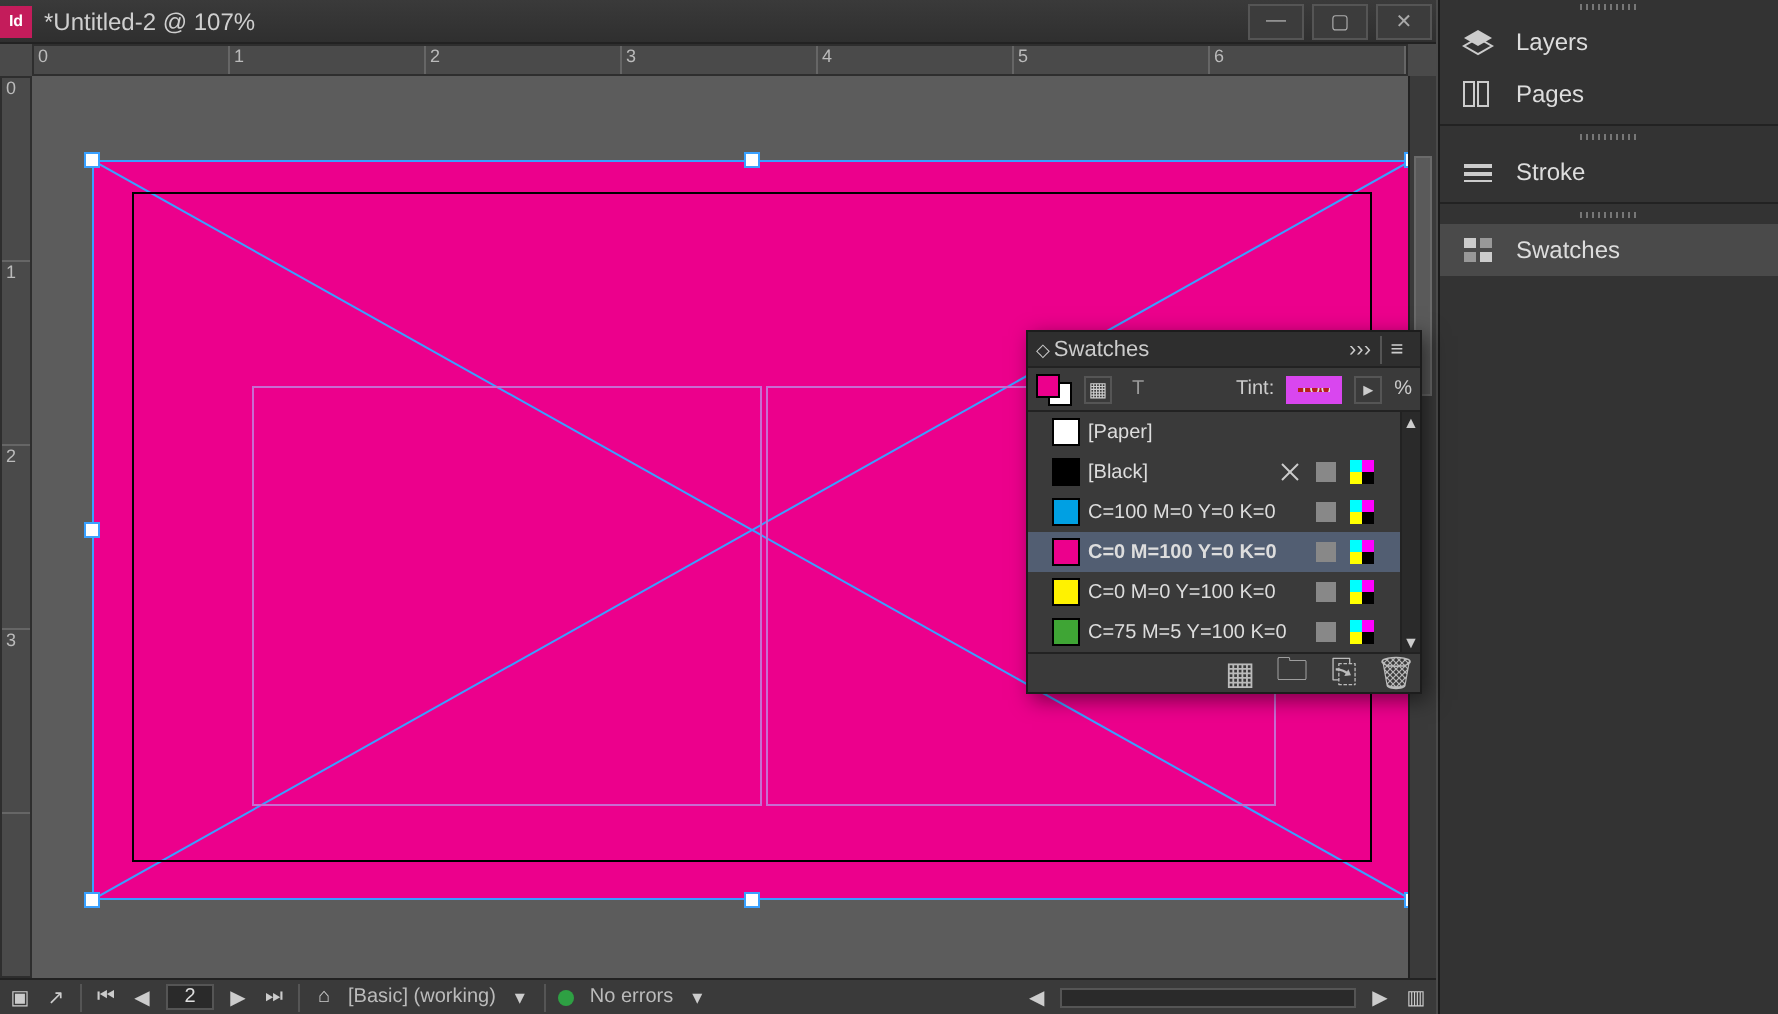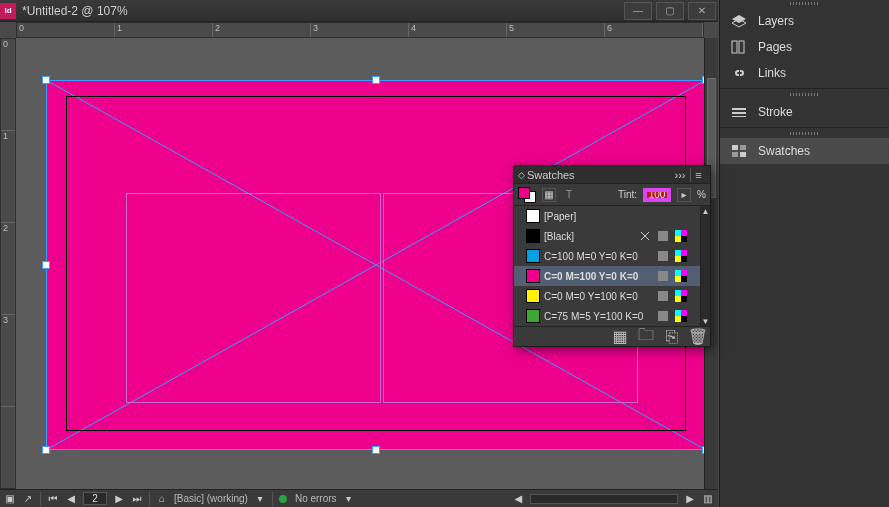--- a/index.html
+++ b/index.html
@@ -48,21 +48,21 @@
   .swatches-panel { position:absolute; left:513px; top:165px; width:198px; background:#3a3a3a; border:1px solid #1c1c1c; box-shadow:3px 3px 10px rgba(0,0,0,0.5); }
   .sp-header { height:18px; background:#2e2e2e; display:flex; align-items:center; color:#ccc; font-size:11px; padding:0 4px; border-bottom:1px solid #222; }
   .sp-header .coll { font-size:9px; margin-right:2px; }
   .sp-header .hspacer { flex:1; }
   .sp-header .hbtn { width:16px; height:14px; color:#ccc; display:flex; align-items:center; justify-content:center; cursor:pointer; margin-left:2px; }
   .sp-toolbar { display:flex; align-items:center; height:22px; padding:0 4px; gap:6px; color:#ccc; font-size:10px; border-bottom:1px solid #222; }
   .sp-toolbar .fill-swatch { width:18px; height:16px; position:relative; }
   .fill-swatch .front { position:absolute; left:0; top:0; width:12px; height:12px; background:#ec008c; border:1px solid #000; }
   .fill-swatch .back { position:absolute; right:0; bottom:0; width:12px; height:12px; background:#fff; border:1px solid #000; }
   .tiny-btn { width:14px; height:14px; border:1px solid #555; background:#3a3a3a; display:flex; align-items:center; justify-content:center; color:#ccc; cursor:pointer; }
-  .tint-input { width:28px; height:14px; background:#b91c1c; border:4px solid #d946ef; color:#ddd; font-size:10px; text-align:center; }
+  .tint-input { width:28px; height:14px; background:#b91c1c; border:6px solid #d946ef; color:#ddd; font-size:10px; text-align:center; }
   .sw-list { max-height:160px; overflow:hidden; }
   .sw-row { display:flex; align-items:center; height:20px; padding:0 12px; color:#ddd; font-size:10px; cursor:pointer; gap:4px; }
   .sw-row.selected { background:#525e72; font-weight:bold; }
   .sw-row .chip { width:14px; height:14px; border:1px solid #000; flex-shrink:0; }
   .sw-row .label { flex:1; white-space:nowrap; overflow:hidden; text-overflow:ellipsis; }
   .sw-row .ic { width:14px; height:14px; display:flex; align-items:center; justify-content:center; color:#ccc; }
   .sp-footer { height:20px; display:flex; align-items:center; justify-content:flex-end; padding:0 4px; gap:10px; border-top:1px solid #222; }
   .sp-footer .fbtn { width:16px; height:14px; color:#bbb; display:flex; align-items:center; justify-content:center; cursor:pointer; }
 
   .sw-scroll { width:10px; background:#2a2a2a; border-left:1px solid #222; display:flex; flex-direction:column; }
@@ -167,28 +167,20 @@
       </div>
       <div class="panel-item">
         <span class="picon">
           <svg width="16" height="14" viewBox="0 0 16 14">
             <rect x="1" y="1" width="5" height="12" fill="none" stroke="#ccc"></rect>
             <rect x="8" y="1" width="5" height="12" fill="none" stroke="#ccc"></rect>
           </svg>
         </span>
         <span>Pages</span>
       </div>
-      <div class="panel-item">
-        <span class="picon">
-          <svg width="16" height="14" viewBox="0 0 16 14">
-            <path d="M4 7a3 3 0 0 1 3-3h1v2H7a1 1 0 0 0 0 2h1v2H7a3 3 0 0 1-3-3zm5-3h1a3 3 0 0 1 0 6h-1v-2h1a1 1 0 0 0 0-2h-1z" fill="#ccc"></path>
-          </svg>
-        </span>
-        <span>Links</span>
-      </div>
     </div>
   <div class="divider"></div>
   <div class="grip">
       <span></span>
     </div>
   <div id="group2">
       <div class="panel-item">
         <span class="picon">
           <svg width="16" height="14" viewBox="0 0 16 14">
             <rect x="1" y="3" width="14" height="2" fill="#ccc"></rect>

